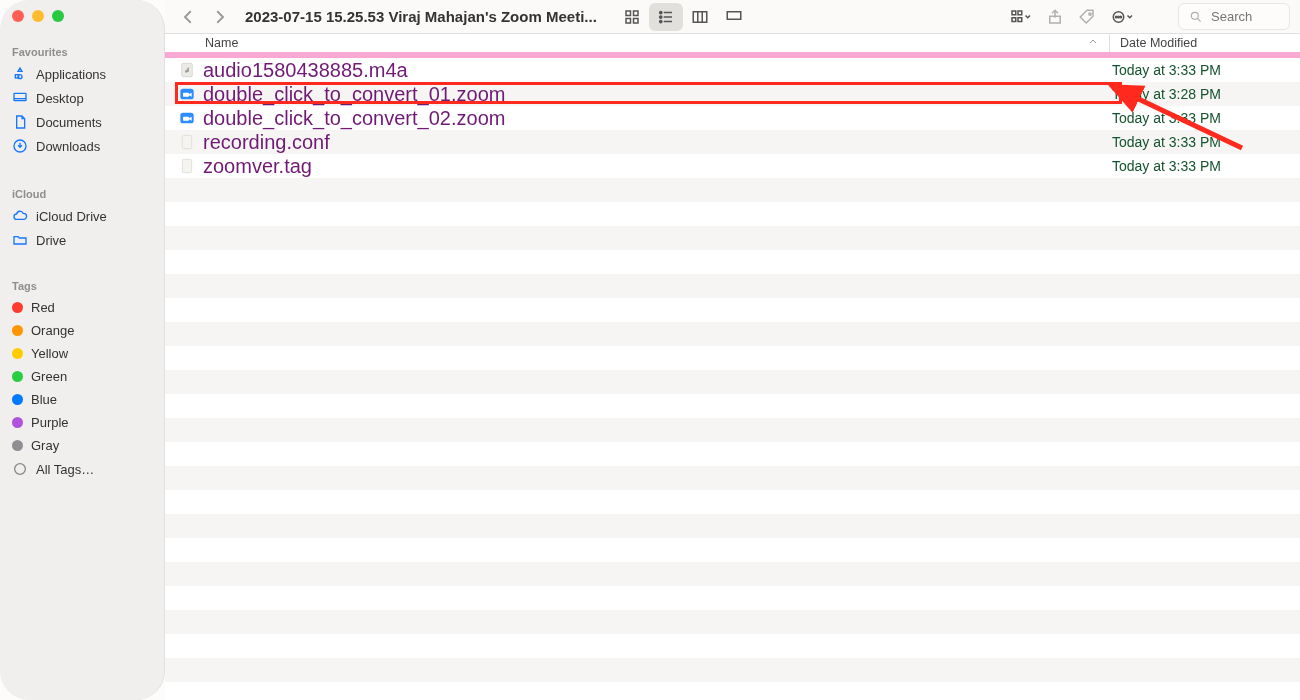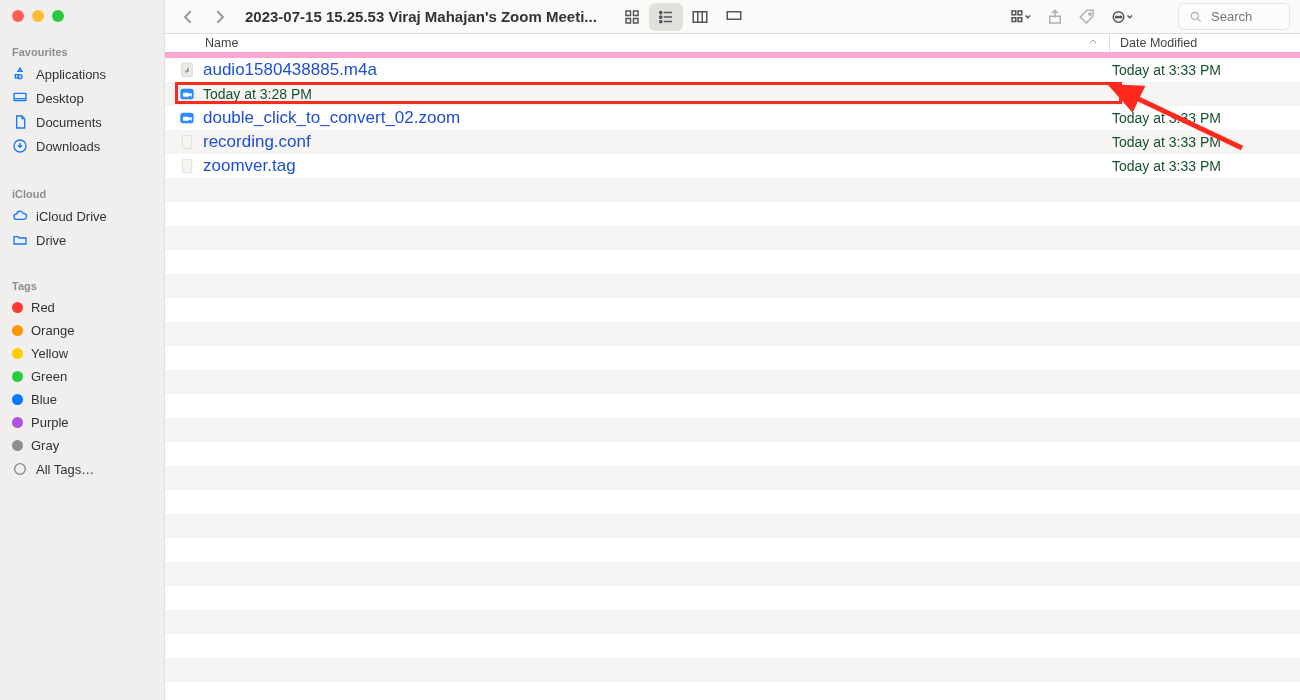--- a/index.html
+++ b/index.html
@@ -20,20 +20,21 @@
     background: #fdfcfb;
   }
   
   .sidebar {
     width: 165px;
     flex: 0 0 165px;
     background: #f0efed;
     border-right: 1px solid #e2e0dd;
     padding: 10px 0 0 0;
     box-sizing: border-box;
+    border-radius: 29px;
   }
   .traffic-lights {
     display: flex;
     gap: 8px;
     padding-left: 12px;
     padding-bottom: 18px;
   }
   .dot { width: 12px; height: 12px; border-radius: 50%; }
   .dot.red    { background: #ff5f57; }
   .dot.yellow { background: #febc2e; }
@@ -191,22 +192,22 @@
     padding-right: 8px;
   }
   .row:nth-child(even){ background:#f6f5f3; }
   .row .file-icon {
     width:16px; height:16px;
     margin-right:8px;
     flex:0 0 16px;
   }
   .row .fname{
     flex:1;
-    font-size:17px;
-    color:#1d4ed8;
+    font-size:20px;
+    color:#701a75;
   }
   .row .fdate{
     width: 180px;
     font-size:14px;
     color:#14532d;
   }
   
   .stripe-block .row { height:24px; }
   
   .highlight-box{
@@ -455,20 +456,21 @@
             </svg></span>
           <span class="fname">audio1580438885.m4a</span>
           <span class="fdate">Today at 3:33 PM</span>
         </div>
         <div class="row">
           <span class="file-icon"><svg viewBox="0 0 24 24" width="16" height="16">
               <rect x="2" y="4" width="20" height="16" rx="4" fill="#2d8cff"></rect>
               <rect x="6" y="10" width="9" height="6" rx="1" fill="#fff"></rect>
               <path d="M15 12l4-2v6l-4-2z" fill="#fff"></path>
             </svg></span>
+          <span class="fname">double_click_to_convert_01.zoom</span>
           <span class="fdate">Today at 3:28 PM</span>
         </div>
         <div class="row">
           <span class="file-icon"><svg viewBox="0 0 24 24" width="16" height="16">
               <rect x="2" y="4" width="20" height="16" rx="4" fill="#2d8cff"></rect>
               <rect x="6" y="10" width="9" height="6" rx="1" fill="#fff"></rect>
               <path d="M15 12l4-2v6l-4-2z" fill="#fff"></path>
             </svg></span>
           <span class="fname">double_click_to_convert_02.zoom</span>
           <span class="fdate">Today at 3:33 PM</span>

